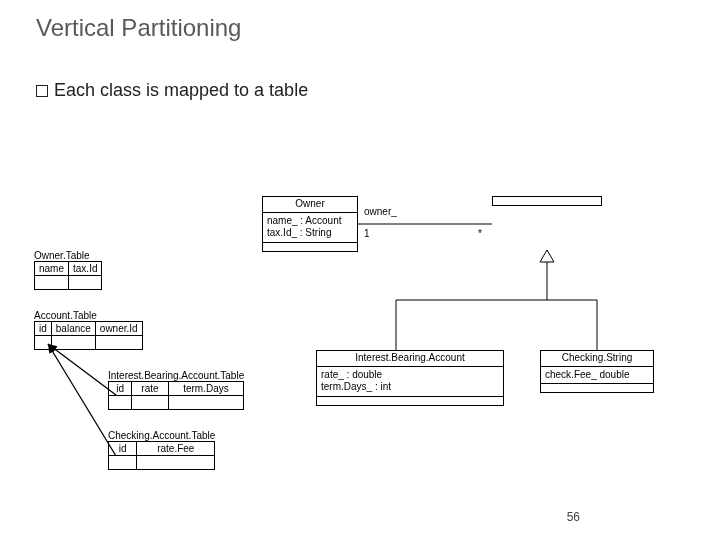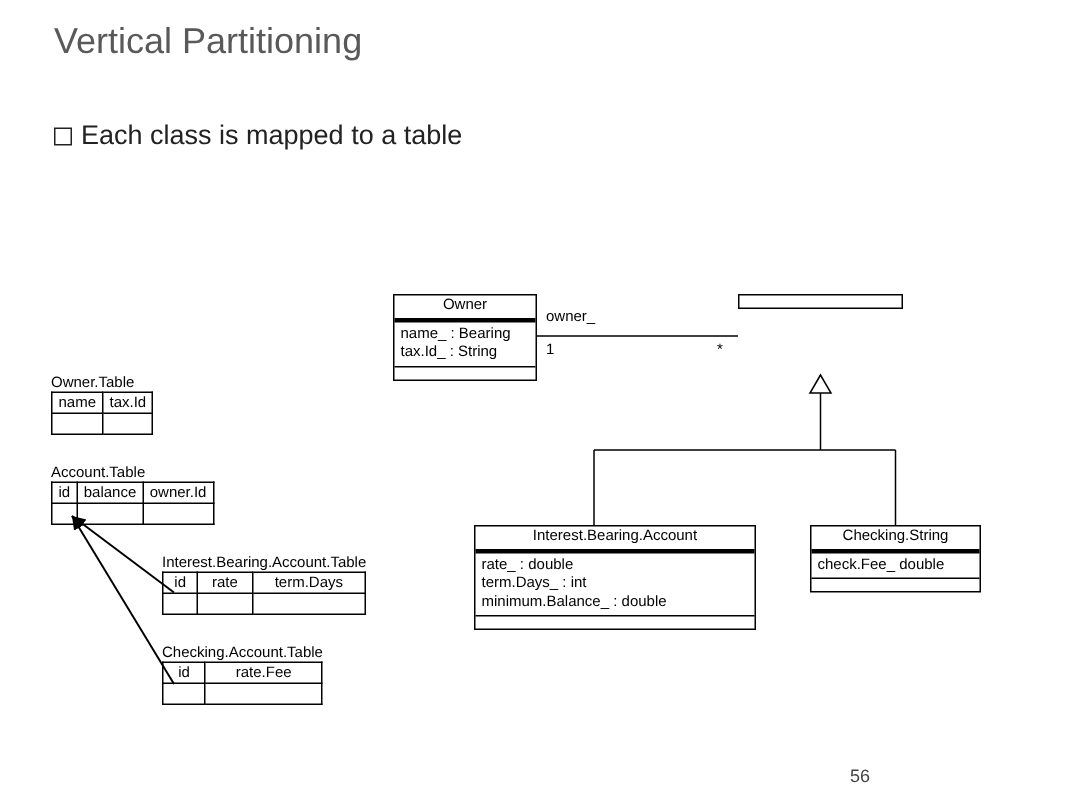--- a/index.html
+++ b/index.html
@@ -63,21 +63,21 @@
     font-size: 10px;
     line-height: 1.25;
     color: #000;
     background: #fff;
   }
   .uml .box {
     border: 1px solid #000;
   }
   .uml .hd {
     text-align: center;
-    border-bottom: 3px solid #000000;
+    border-bottom: 1px solid #000000;
     padding: 1px 4px;
   }
   .uml .attrs {
     border-bottom: 1px solid #000;
     padding: 2px 4px;
     min-height: 10px;
   }
   .uml .ops {
     padding: 2px 4px;
     min-height: 8px;
@@ -166,40 +166,39 @@
         <td>&nbsp;</td>
         <td>&nbsp;</td>
       </tr>
 </tbody>
   </table>
 
 <div class="uml" style="top:196px; left:262px; width:96px;">
   <div class="box">
     <div class="hd">Owner</div>
     <div class="attrs">
-      <div>name_ : Bearing</div>
+      <div>name_ : Account</div>
       <div>tax.Id_ : String</div>
     </div>
     <div class="ops"></div>
   </div>
 </div>
 
 <div class="uml" style="top:196px; left:492px; width:110px;">
   <div class="box">
     <div class="ops"></div>
   </div>
 </div>
 
 <div class="uml" style="top:350px; left:316px; width:188px;">
   <div class="box">
     <div class="hd">Interest.Bearing.Account</div>
     <div class="attrs">
       <div>rate_ : double</div>
       <div>term.Days_ : int</div>
-      <div>minimum.Balance_ : double</div>
     </div>
     <div class="ops"></div>
   </div>
 </div>
 
 <div class="uml" style="top:350px; left:540px; width:114px;">
   <div class="box">
     <div class="hd">Checking.String</div>
     <div class="attrs">
       <div>check.Fee_ double</div>

